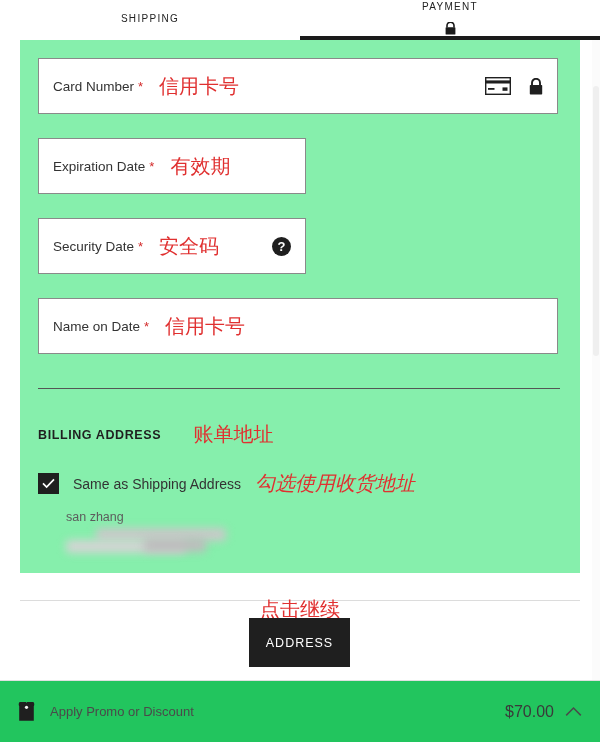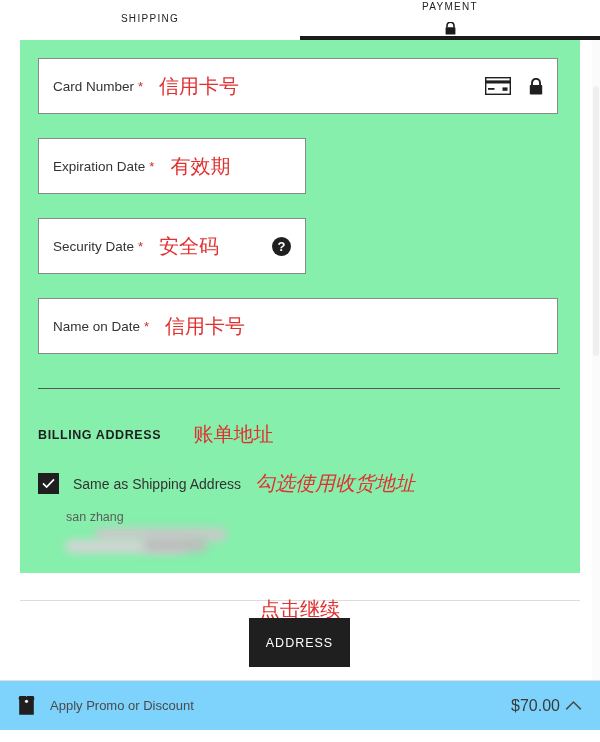--- a/index.html
+++ b/index.html
@@ -227,39 +227,39 @@
     font-family: "Liberation Sans", sans-serif;
     cursor: pointer;
   }
 
   
   .footer {
     position: absolute;
     left: 0;
     top: 680px;
     width: 600px;
-    height: 50px;
-    background: #7dd3fc;
+    height: 62px;
+    background: #22c55e;
     border-top: 1px solid #e0e0e0;
     display: flex;
     align-items: center;
     padding: 0 18px 0 18px;
   }
   .tag-icon { width: 17px; height: 20px; display: block; flex: 0 0 auto; }
   .promo-label {
     font-size: 13px;
     color: #4a4a4a;
     margin-left: 15px;
     cursor: pointer;
   }
   .footer-right {
     margin-left: auto;
     display: flex;
     align-items: center;
-    gap: 5px;
+    gap: 11px;
   }
   .total-price {
     font-size: 16px;
     color: #3a3a3a;
   }
   .chev-up { width: 17px; height: 11px; display: block; cursor: pointer; }
 
   
   .scrollbar-track {
     position: absolute;

